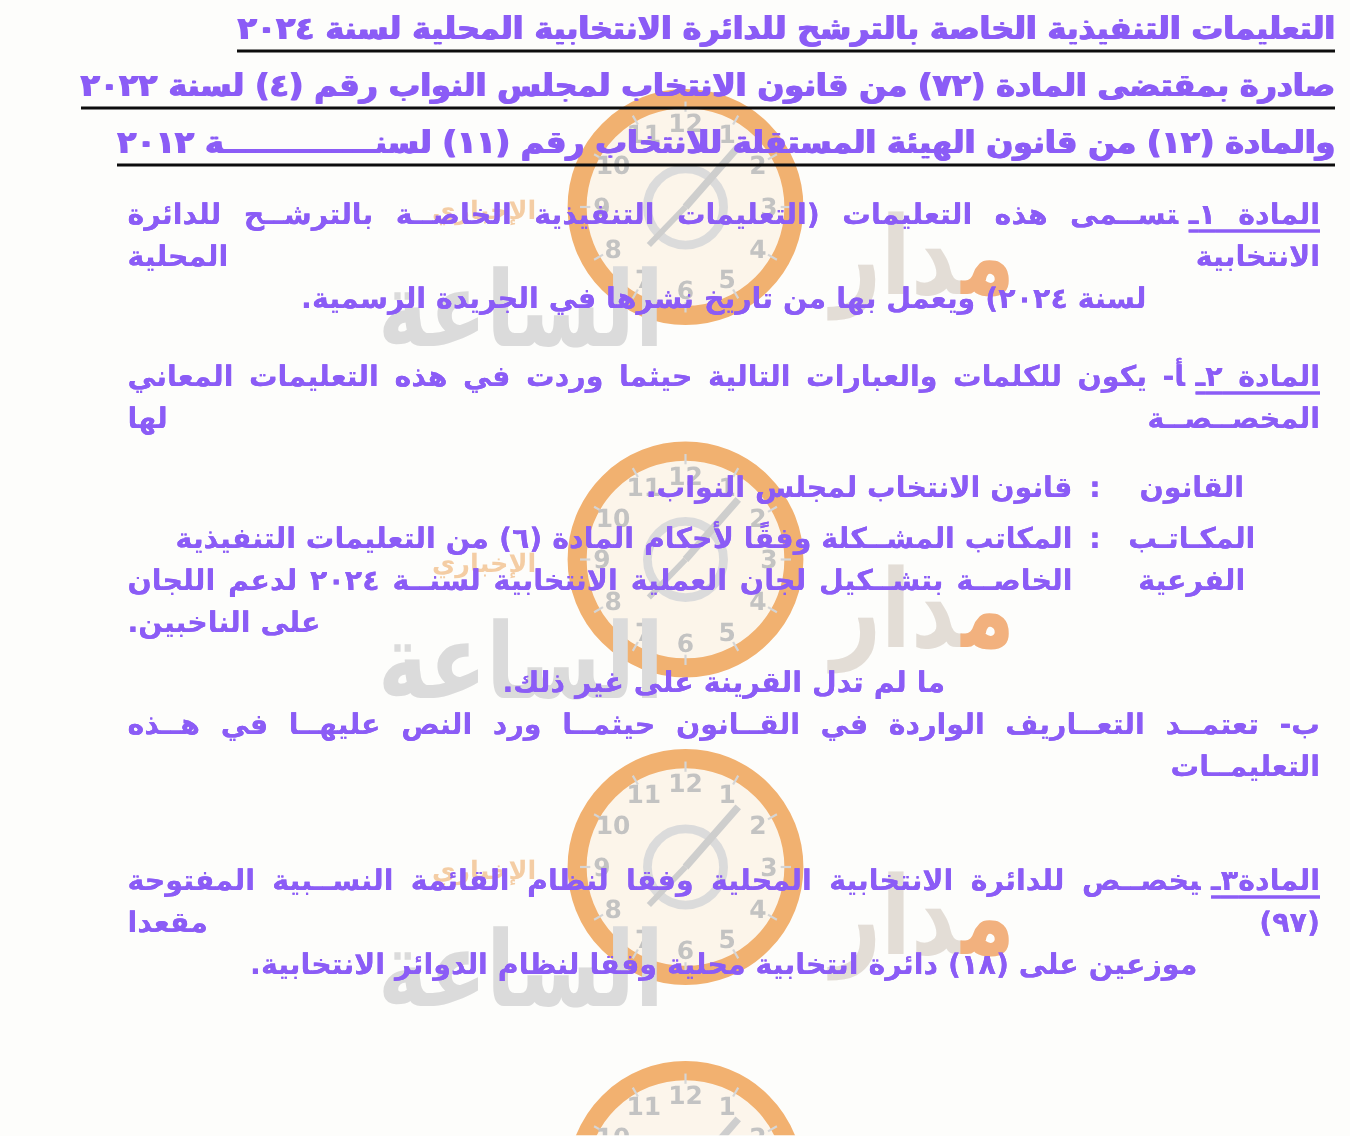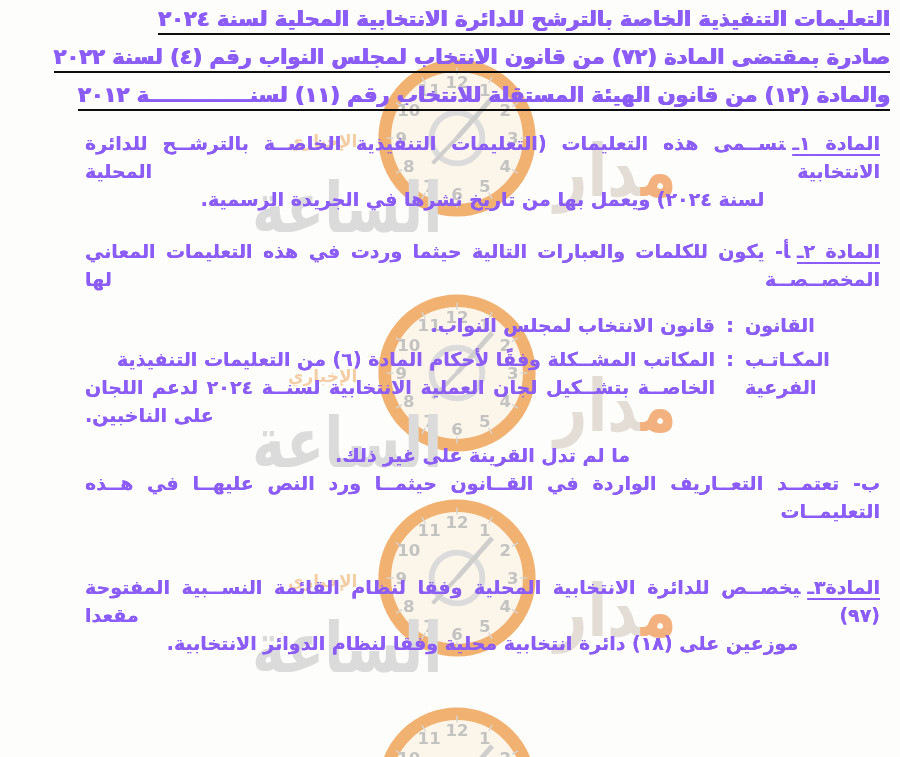--- a/index.html
+++ b/index.html
@@ -52,21 +52,21 @@
   .label { text-decoration: underline; text-decoration-thickness: 2px; text-underline-offset: 4px; margin-left: 7px; }
 
   .p-a1  { margin-top: 18px; }
   .p-a2  { margin-top: 24px; }
   .p-law { margin-top: 18px; }
   .p-off { margin-top: 6px;  }
   .p-a2b { margin-top: 12px; }
   .p-a3  { margin-top: 48px; }
 
   .def-row { display: flex; }
-  .def-term { width: 135px; flex: none; text-align: left; padding-right: 36px; }
+  .def-term { width: 135px; flex: none; text-align: center; padding-right: 36px; }
   .def-colon { width: 30px; flex: none; text-align: center; }
   .def-body { flex: 1; }
   .def-last { padding-right: 88px; text-align: left; }
 </style>
 </head>
 <body>
 
 <div class="page">
 
   <div id="watermarks" class="watermarks">

